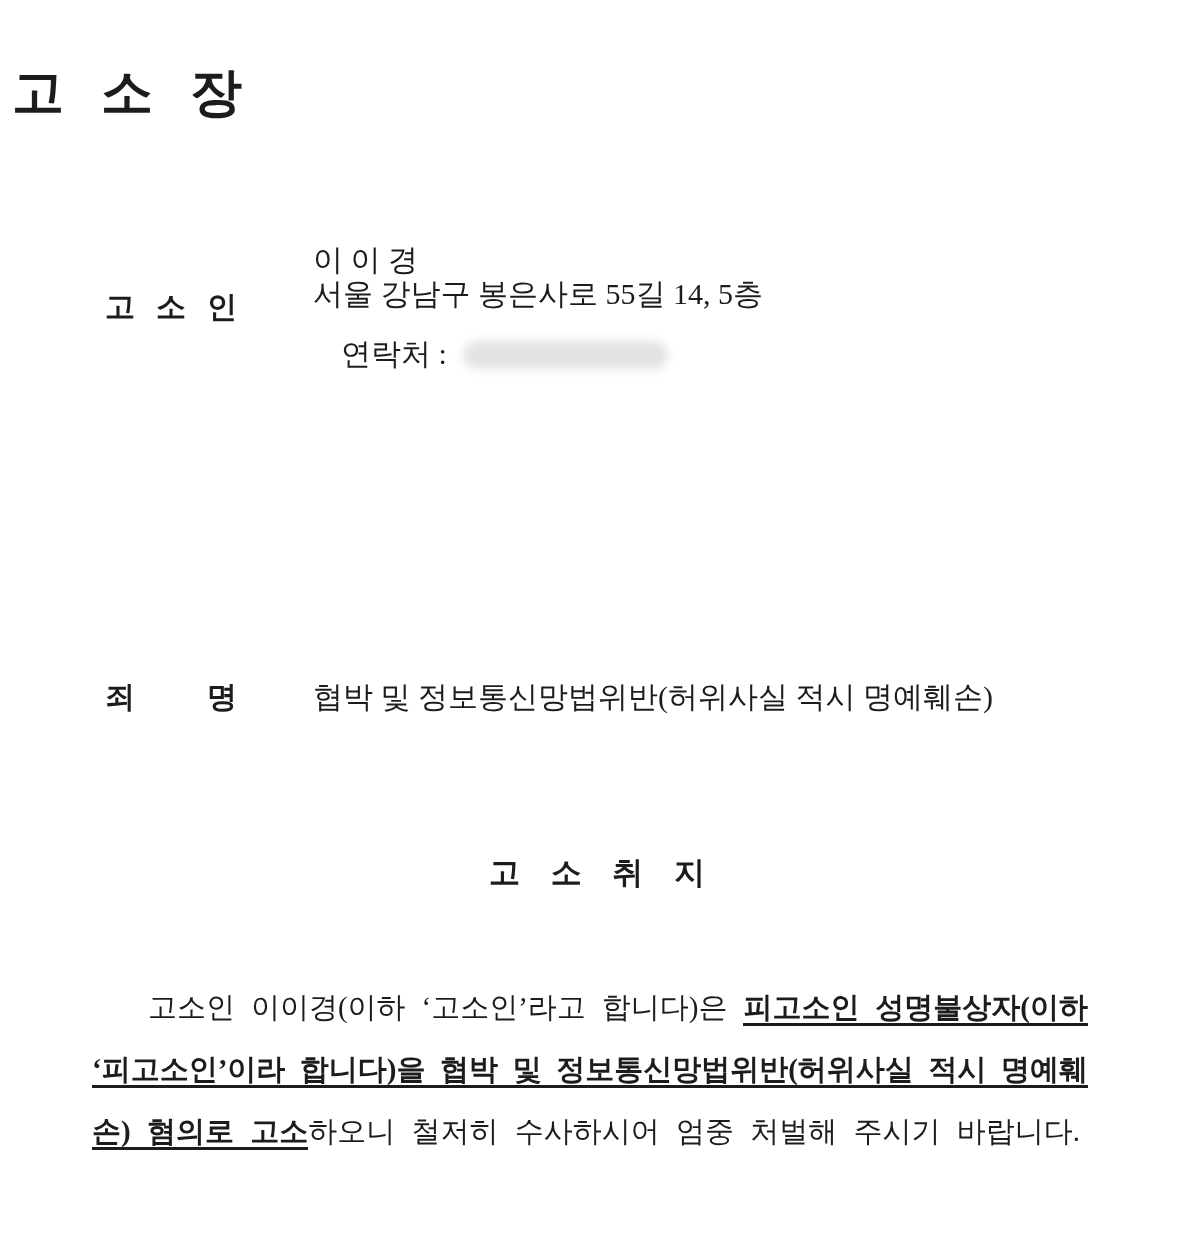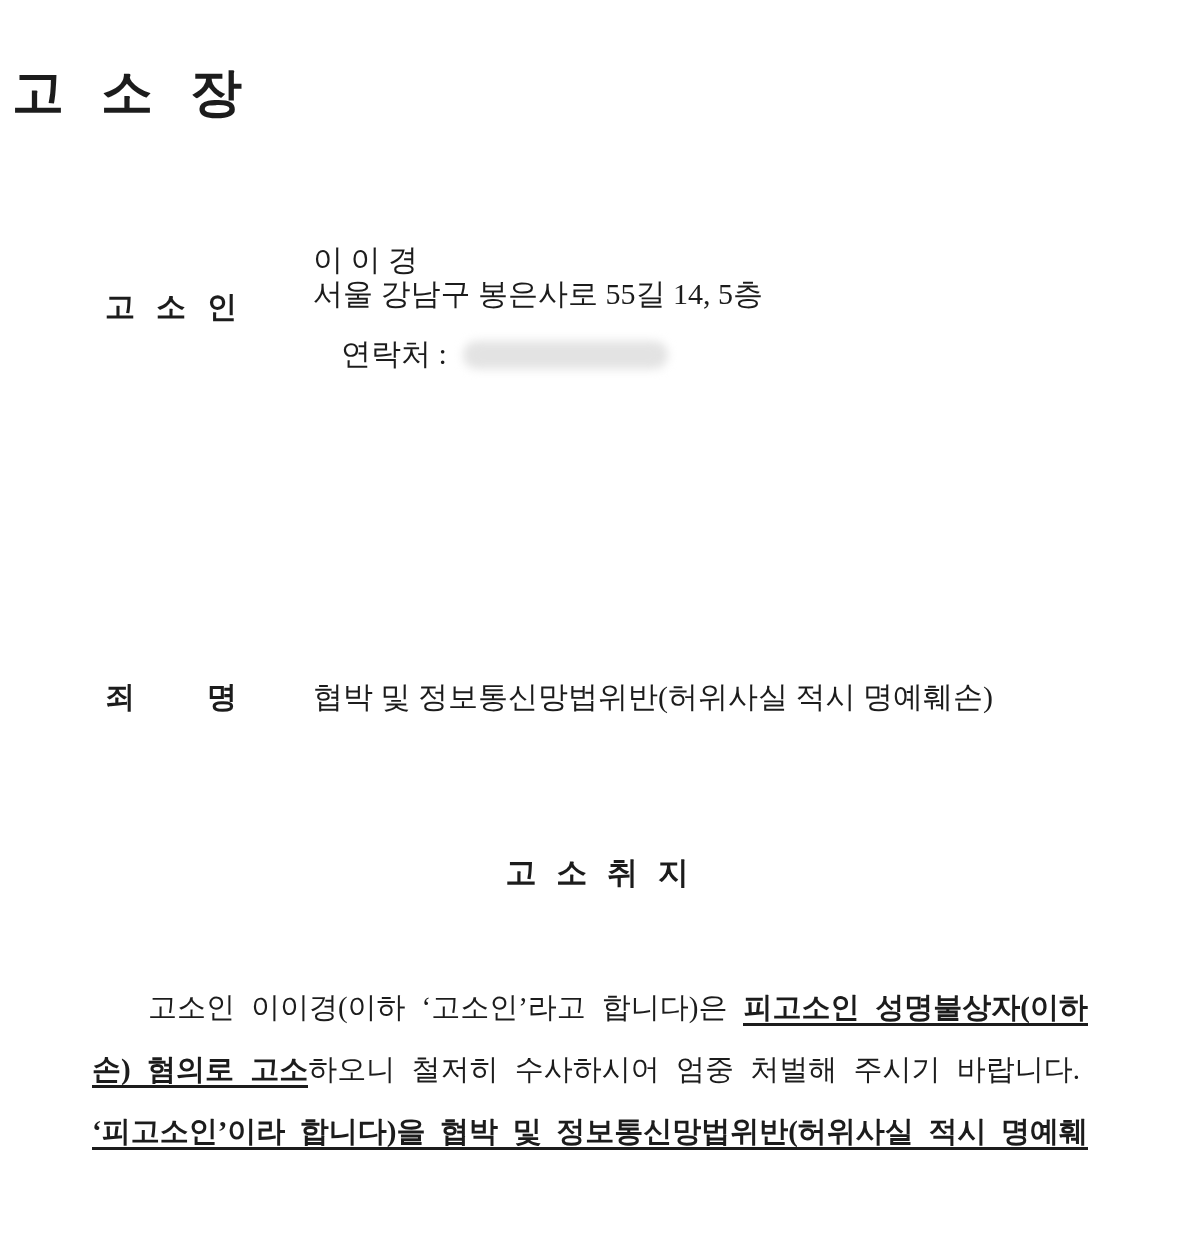--- a/index.html
+++ b/index.html
@@ -94,20 +94,21 @@
     top: 852px;
     left: 0;
     width: 100%;
     text-align: center;
     font-size: 31px;
     font-weight: bold;
     letter-spacing: 6px;
     padding-left: 22px;
     box-sizing: border-box;
     white-space: nowrap;
+    font-family: Liberation Mono, monospace;
   }
   
   .purpose-para {
     position: absolute;
     top: 976px;
     left: 92px;
     width: 996px;
     font-size: 29px;
     line-height: 62px;
   }
@@ -147,17 +148,17 @@
 
   <div class="field-row" style="top: 680px;">
     <span class="field-label">죄 명</span>
     <span class="field-value">협박 및 정보통신망법위반(허위사실 적시 명예훼손)</span>
   </div>
 
   <div class="section-heading">고 소 취 지</div>
 
   <div class="purpose-para">
     <div class="para-line first"><span>고소인 이이경(이하 ‘고소인’라고 합니다)은</span> <span class="bu">피고소인 성명불상자(이하</span></div>
+    <div class="para-line"><span class="bu">‘피고소인’이라 합니다)을 협박 및 정보통신망법위반(허위사실 적시 명예훼</span></div>
     <div class="para-line last"><span class="bu">손) 혐의로 고소</span><span>하오니 철저히 수사하시어 엄중 처벌해 주시기 바랍니다.</span></div>
-    <div class="para-line"><span class="bu">‘피고소인’이라 합니다)을 협박 및 정보통신망법위반(허위사실 적시 명예훼</span></div>
   </div>
 
 </div>
 
 </body></html>

